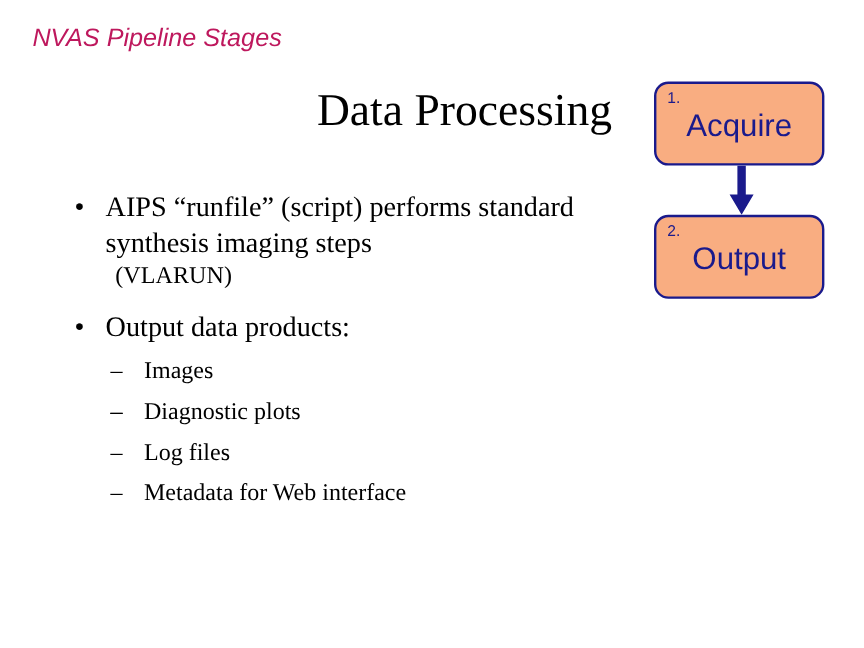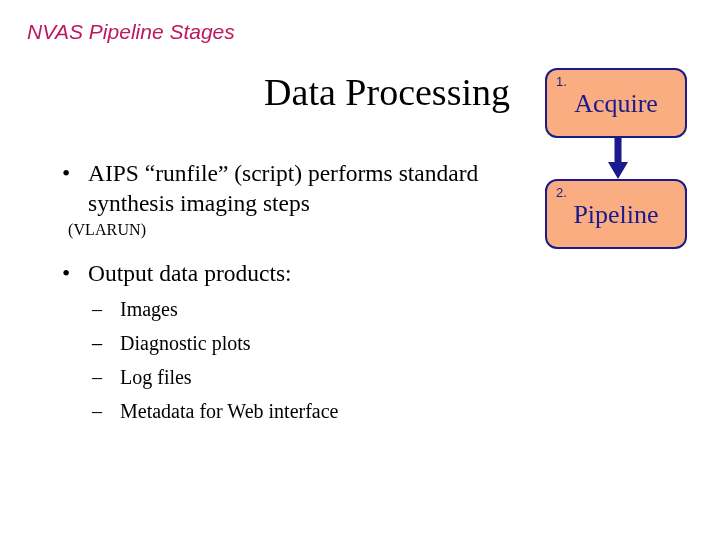--- a/index.html
+++ b/index.html
@@ -66,22 +66,22 @@
     left: 62px;
     top: 0;
     font-size: 23.5px;
     line-height: 30px;
   }
   .bullet-l1 .btext {
     display: block;
   }
 
   .sub-note {
-    padding-left: 68px;
-    font-size: 16px;
+    padding-left: 96px;
+    font-size: 20px;
     line-height: 24px;
     letter-spacing: 0.1px;
   }
 
   .bullet-l2-list {
     margin: 0;
     padding: 0;
     list-style: none;
   }
   .bullet-l2 {
@@ -128,21 +128,21 @@
     font-size: 13px;
     line-height: 15px;
     color: #1a1a8c;
   }
   .flow-label {
     position: absolute;
     left: 0;
     right: 0;
     top: 19px;
     text-align: center;
-    font-family: Liberation Serif, serif;
+    font-family: Liberation Sans, sans-serif;
     font-size: 26px;
     line-height: 30px;
     color: #1a1a8c;
     white-space: nowrap;
   }
 
   #flow-arrow {
     position: absolute;
     left: 61px;
     top: 70px;
@@ -204,16 +204,16 @@
     <span class="flow-num">1.</span>
     <span class="flow-label">Acquire</span>
   </div>
 
   <svg id="flow-arrow" viewBox="0 0 28 41">
     <path d="M10.5 0 H17.5 V24 H24 L14 41 L4 24 H10.5 Z" fill="#1a1a8c"></path>
   </svg>
 
   <div class="flow-box" id="flow-box-2">
     <span class="flow-num">2.</span>
-    <span class="flow-label">Pipeline</span>
+    <span class="flow-label">Output</span>
   </div>
 
 </div>
 
 </body></html>

